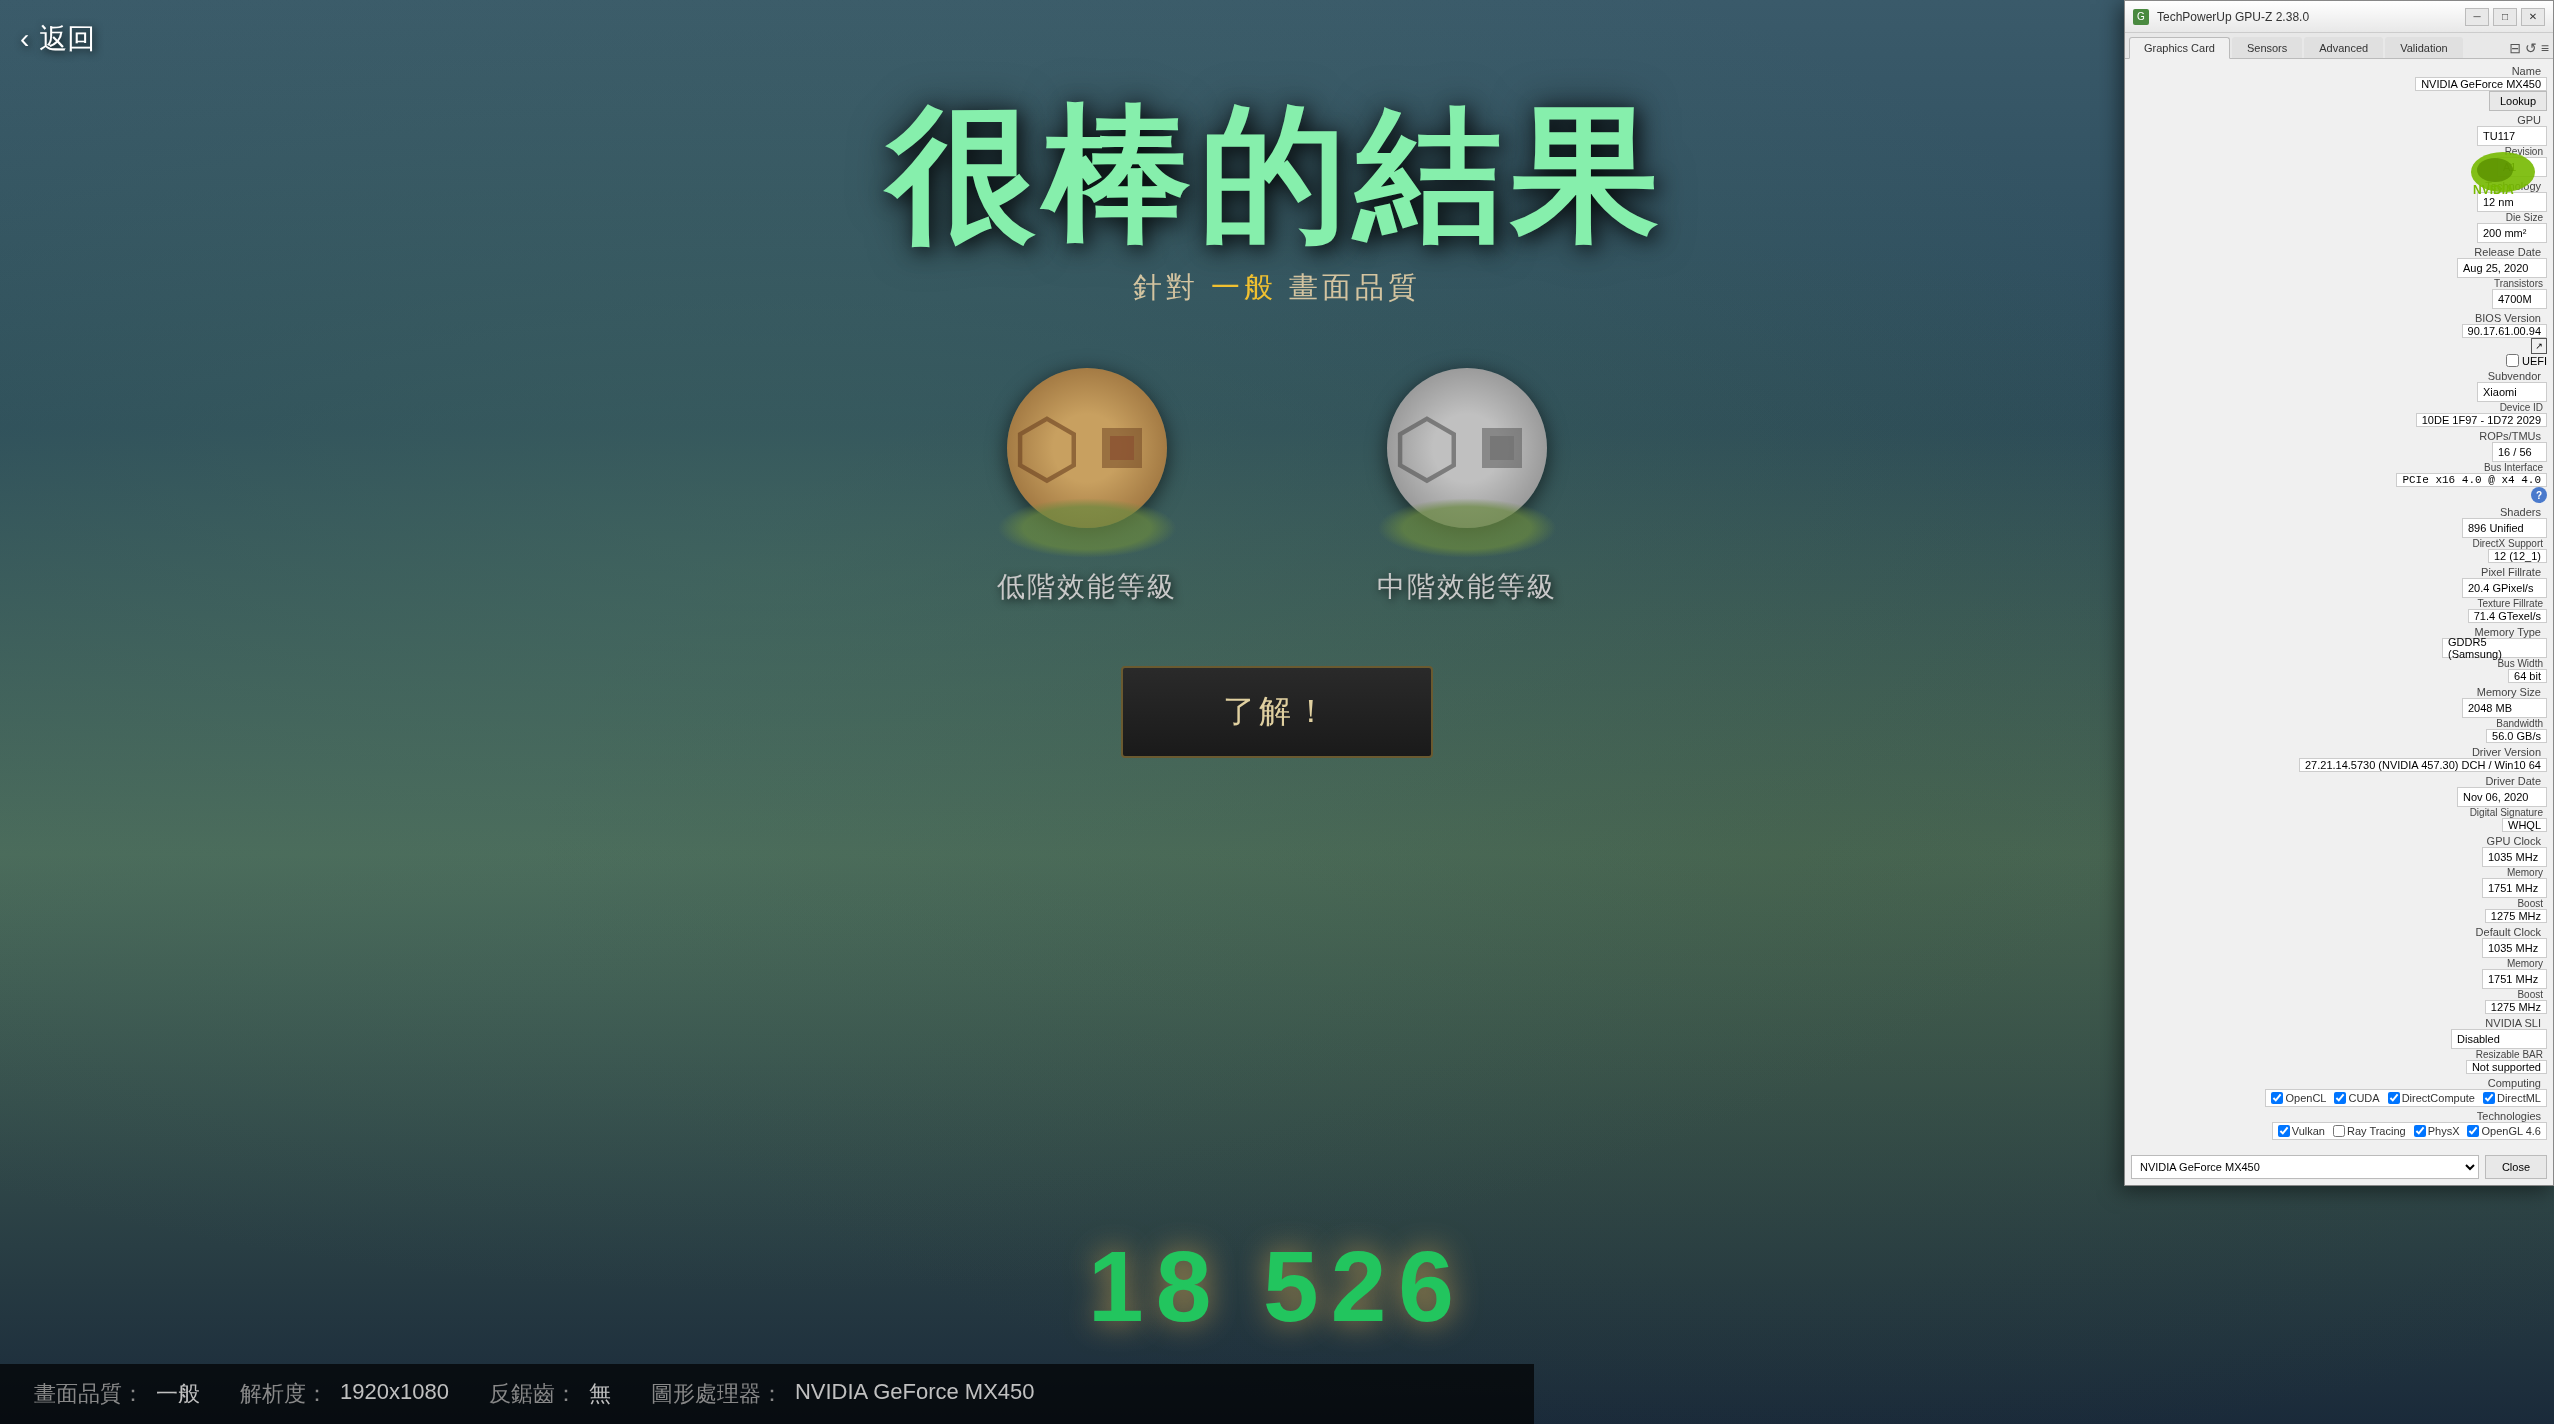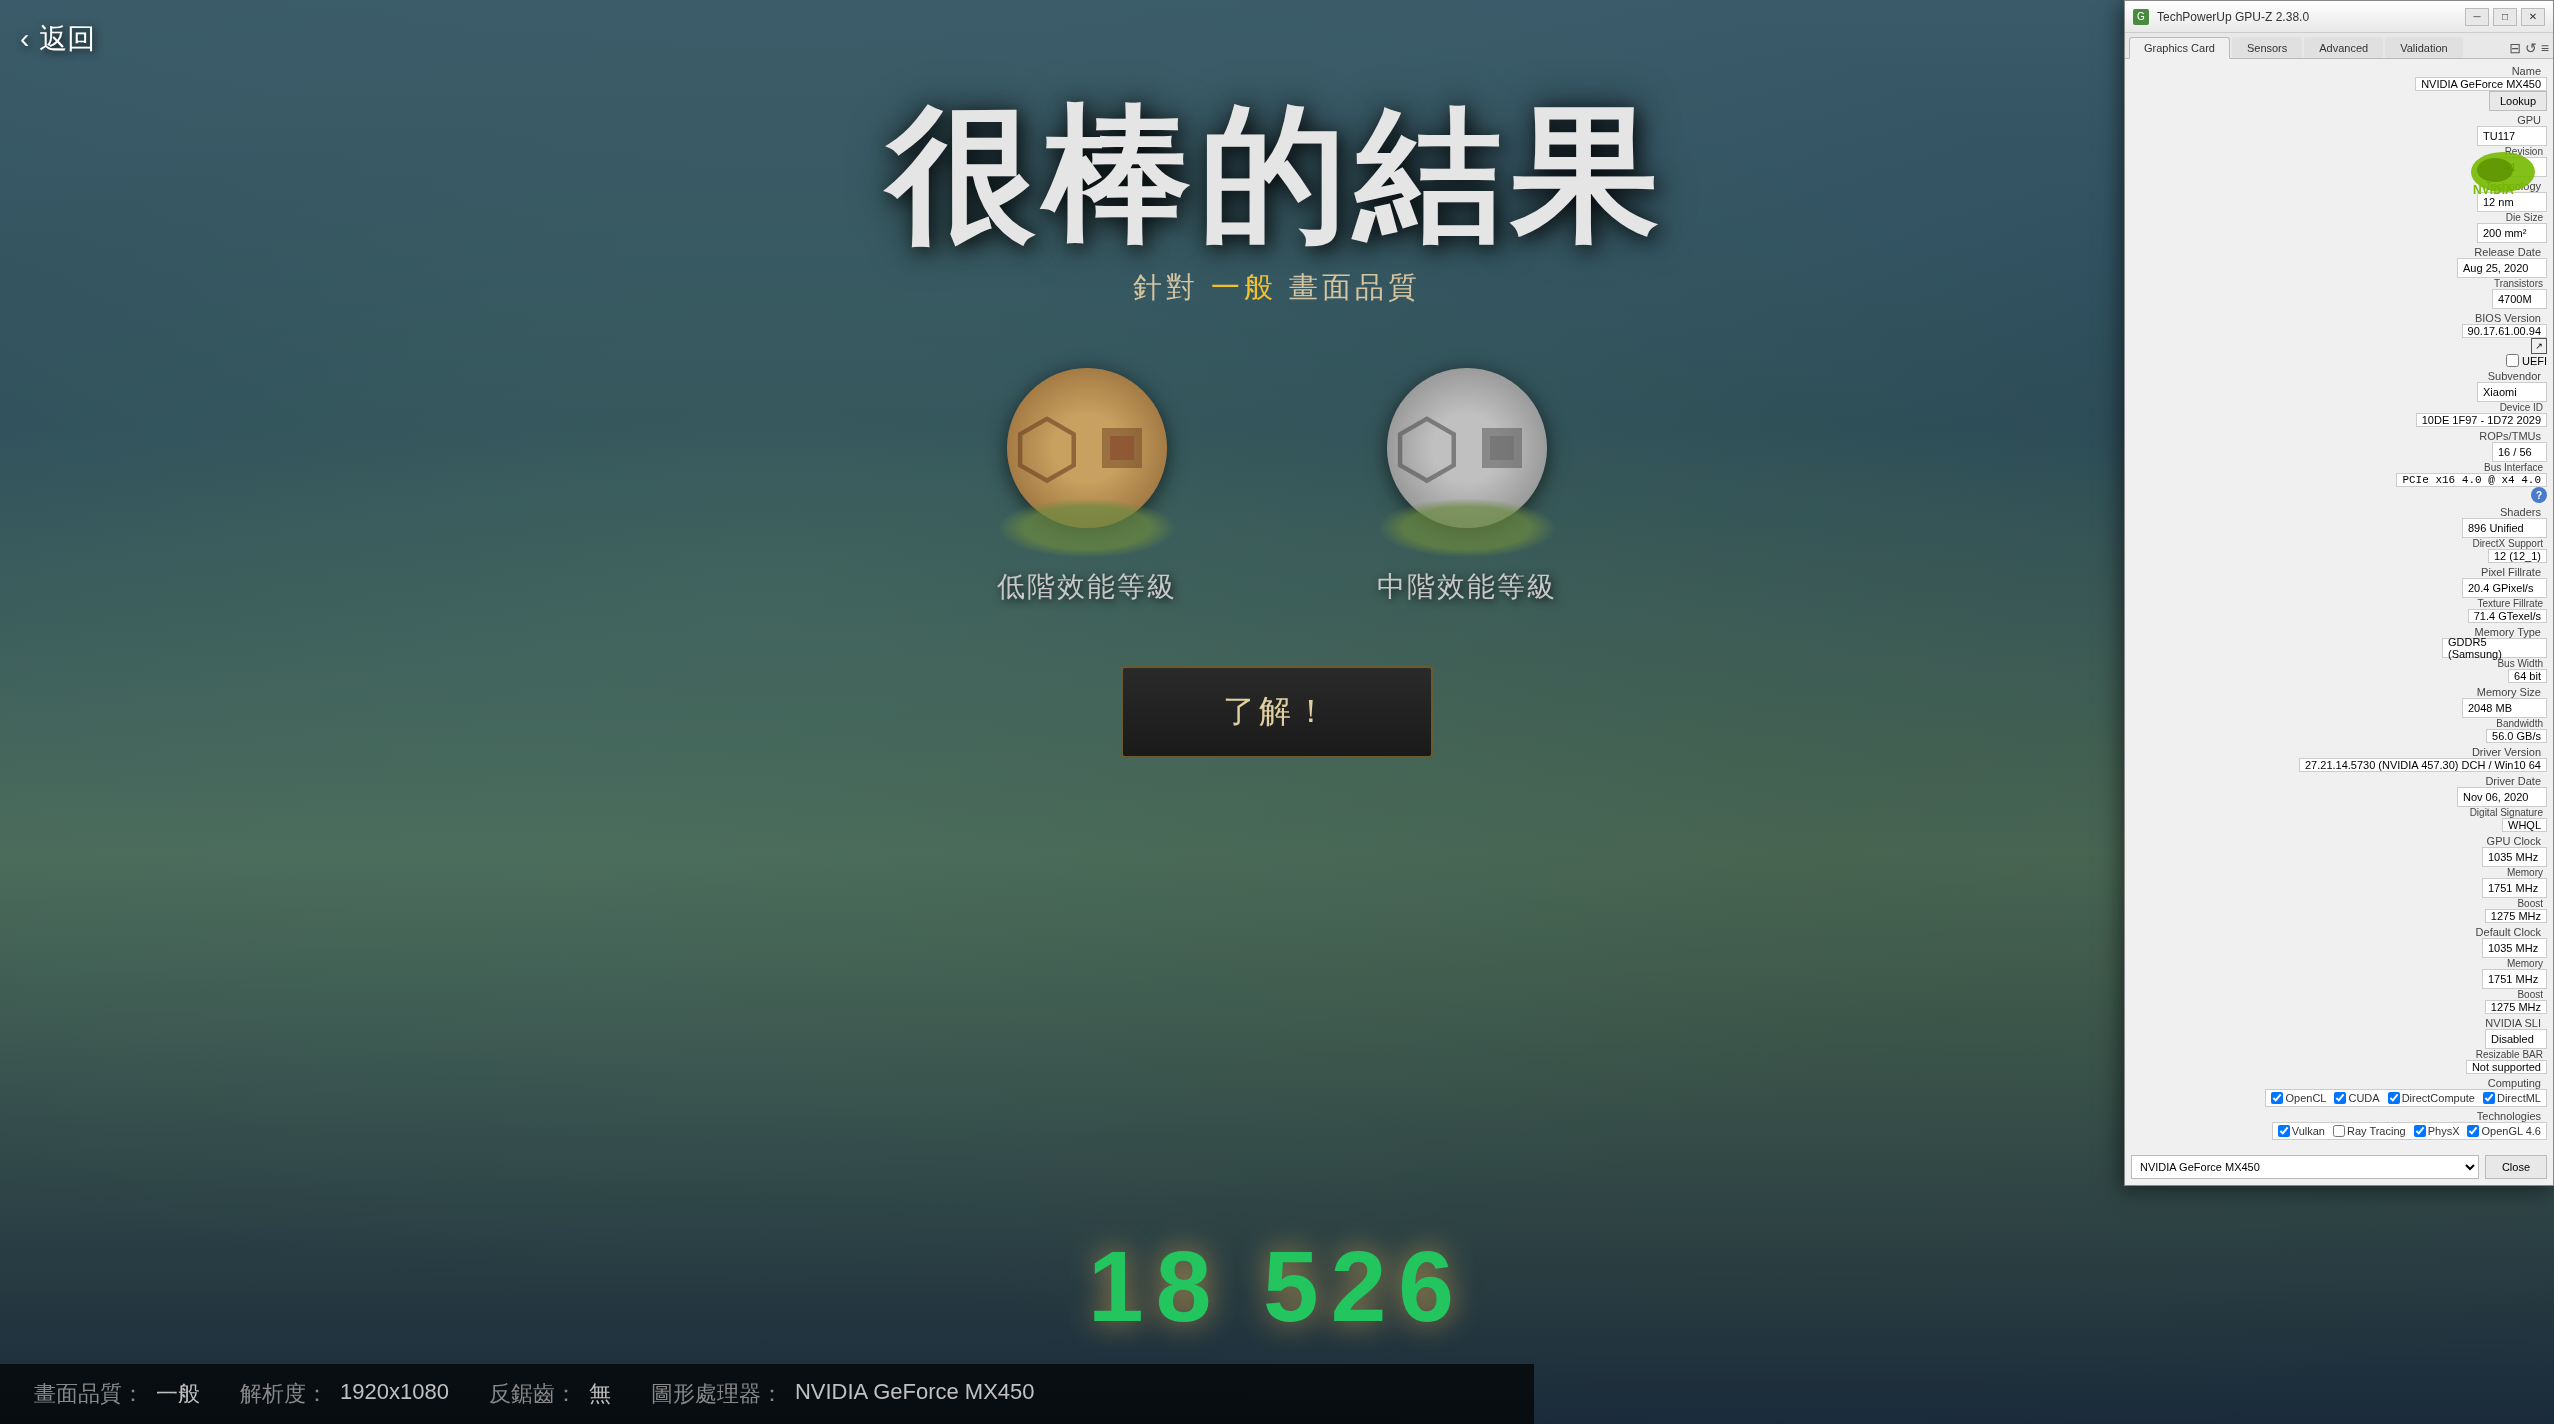--- a/index.html
+++ b/index.html
@@ -35,21 +35,21 @@
       z-index: 1;
       display: flex;
       flex-direction: column;
       align-items: center;
       padding-top: 100px;
     }
 
     .game-title {
       font-size: 148px;
       font-weight: 900;
-      color: #e5e5e5;
+      color: #86efac;
       text-shadow: 4px 4px 20px rgba(0,0,0,0.8), 0 0 40px rgba(0,0,0,0.6);
       letter-spacing: 8px;
       line-height: 1;
       margin-bottom: 20px;
     }
 
     .game-subtitle {
       font-size: 29px;
       color: #d4c4a0;
       margin-bottom: 60px;
@@ -644,21 +644,21 @@
       <span class="gpuz-label">Default Clock</span>
       <div class="gpuz-value" style="width:65px; flex:none;">1035 MHz</div>
       <span class="gpuz-sublabel">Memory</span>
       <div class="gpuz-value" style="width:65px; flex:none;">1751 MHz</div>
       <span class="gpuz-sublabel">Boost</span>
       <div class="gpuz-value" style="flex:1;">1275 MHz</div>
     </div>
 
     <div class="gpuz-row">
       <span class="gpuz-label">NVIDIA SLI</span>
-      <div class="gpuz-value" style="width:62px; flex:none;">Disabled</div>
+      <div class="gpuz-value" style="width:96px; flex:none;">Disabled</div>
       <span class="gpuz-sublabel">Resizable BAR</span>
       <div class="gpuz-value" style="flex:1;">Not supported</div>
     </div>
 
     <div class="gpuz-row">
       <span class="gpuz-label">Computing</span>
       <div class="tech-row">
         <label class="checkbox-label">
           <input type="checkbox" checked="" style="">
           <span>OpenCL</span>

